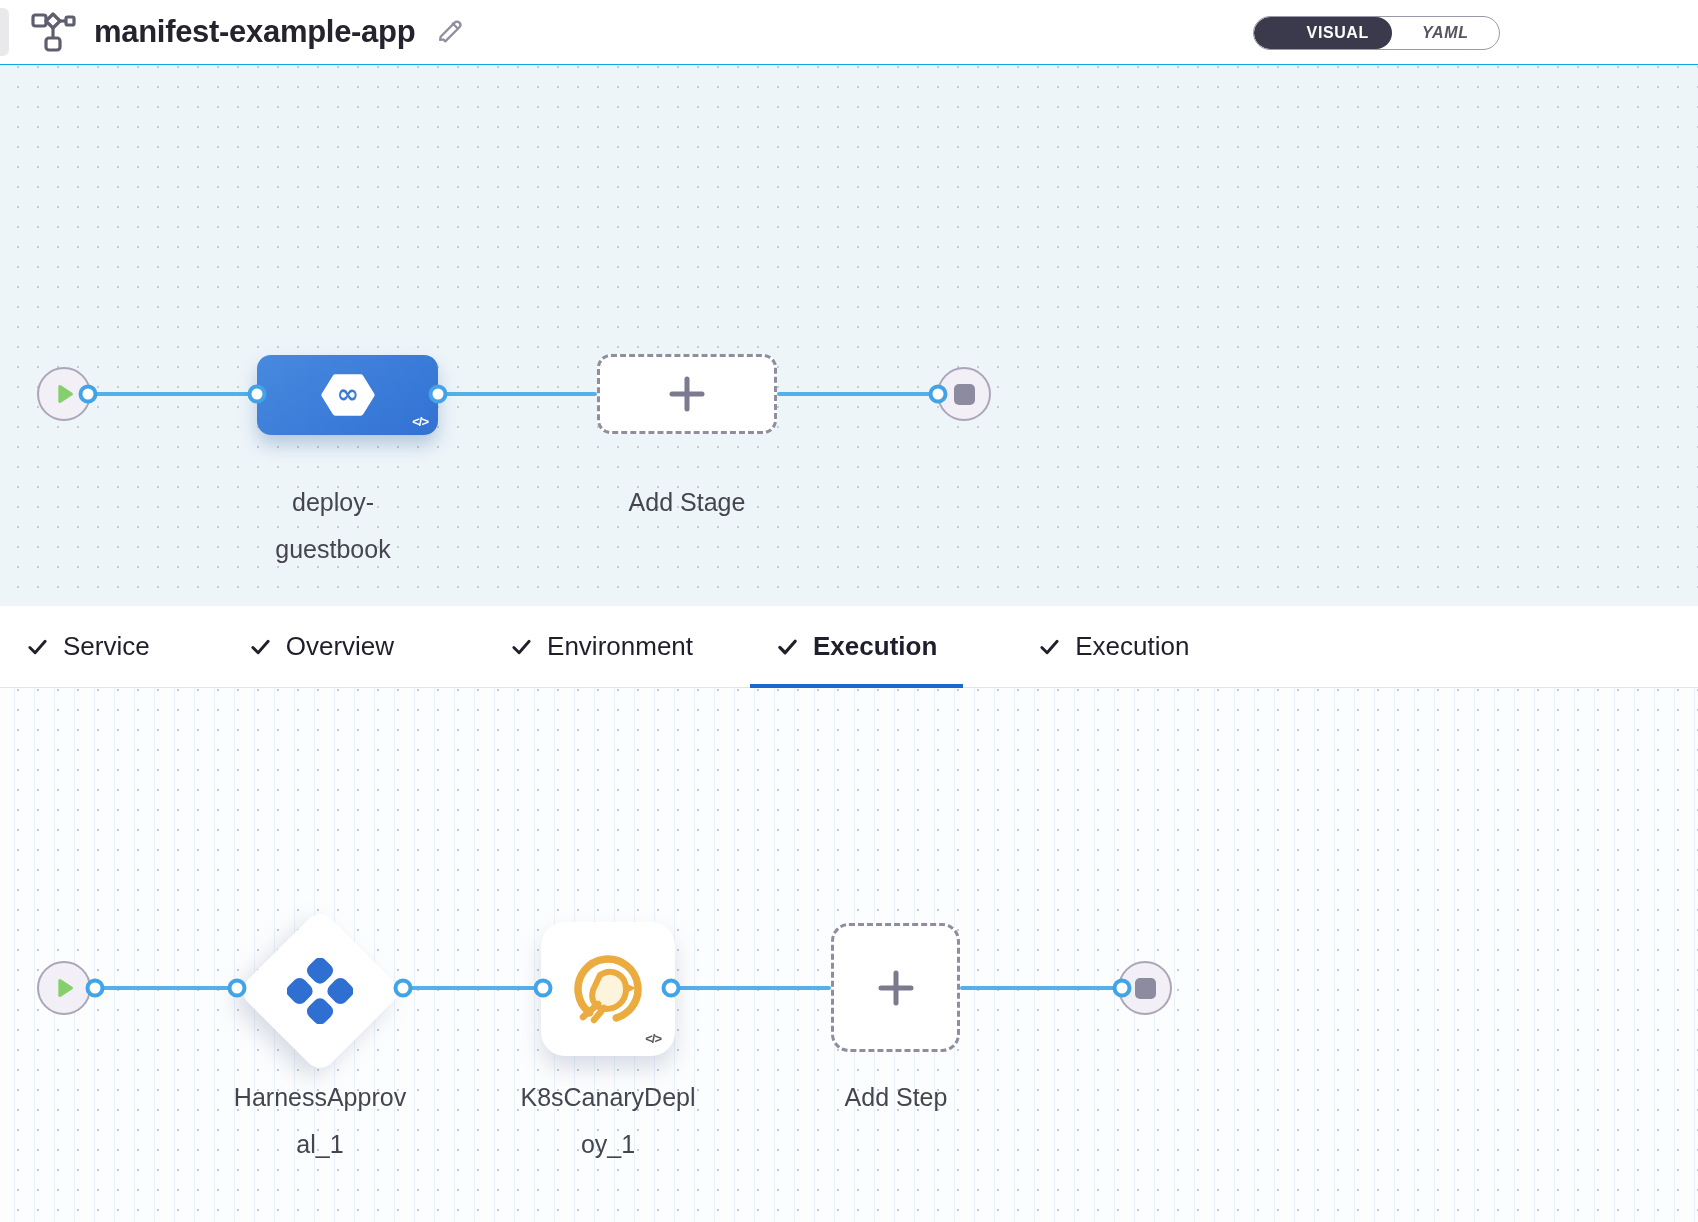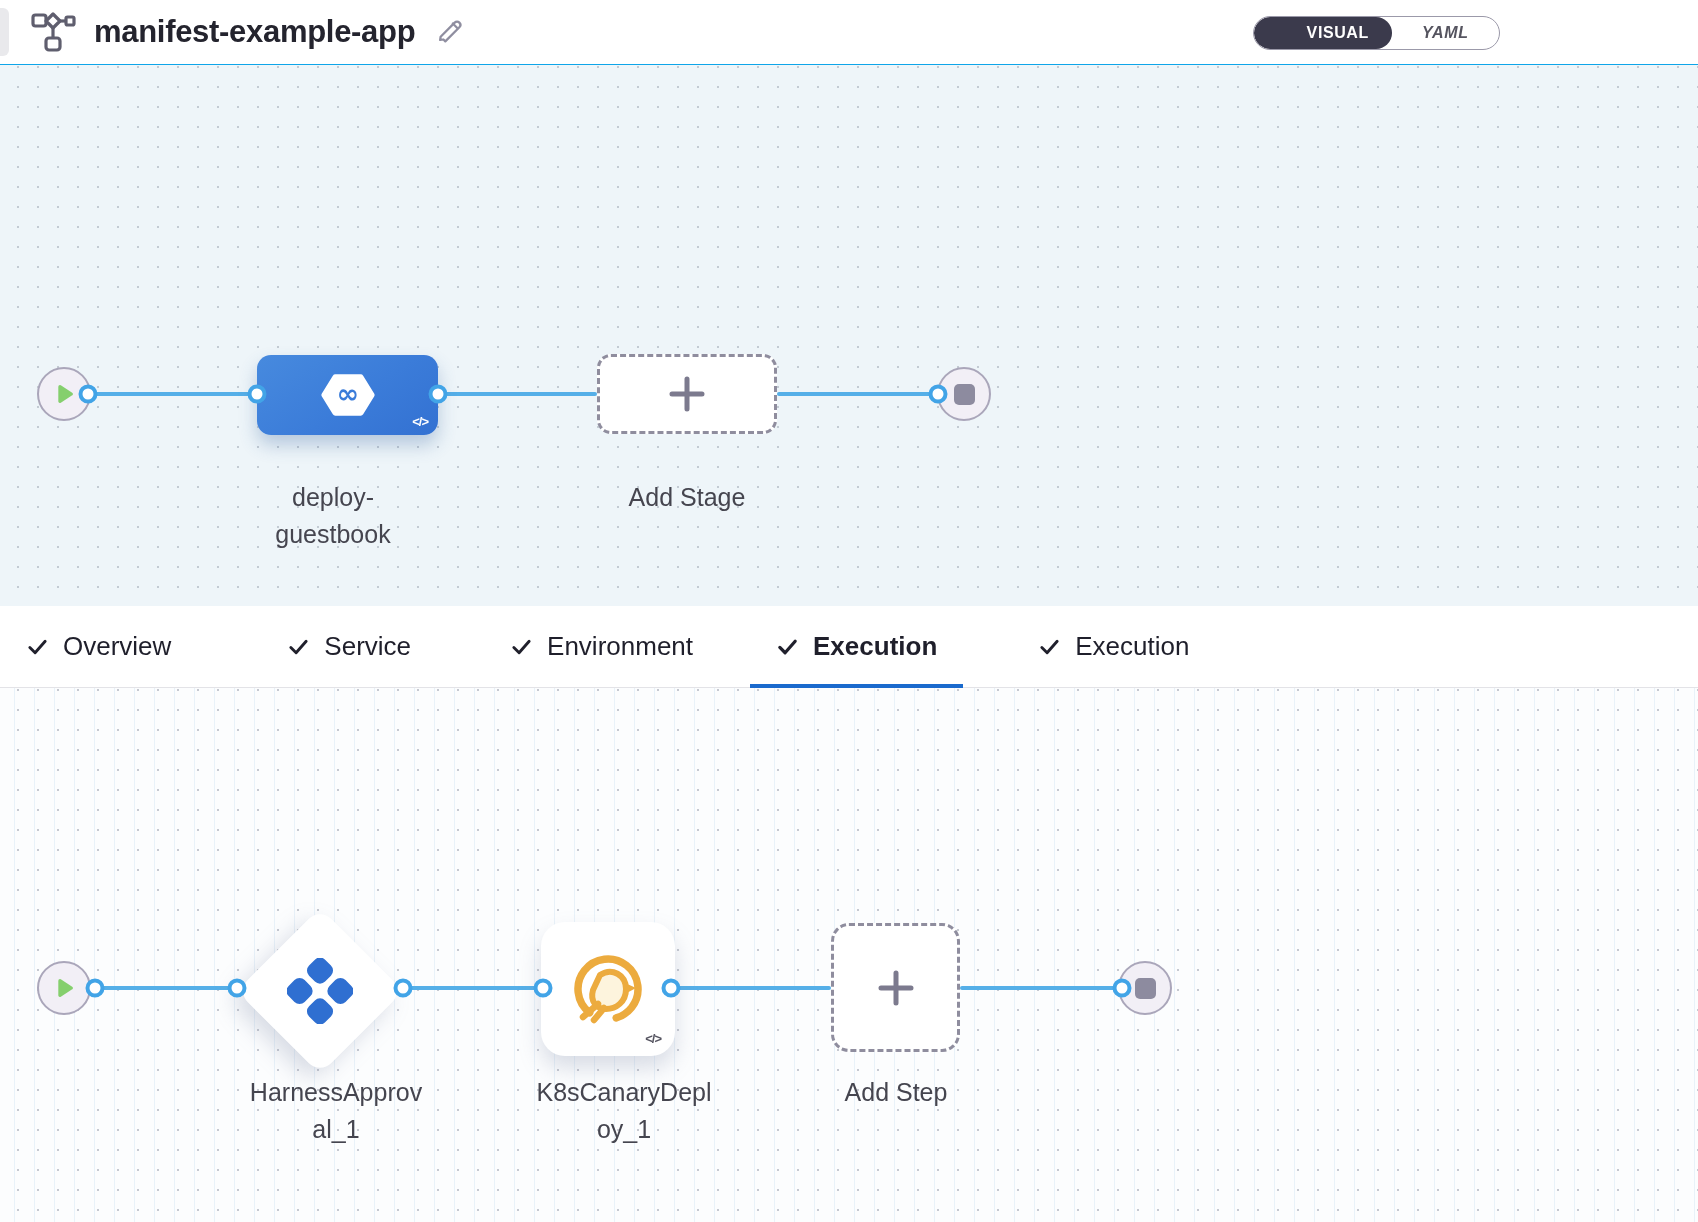--- a/index.html
+++ b/index.html
@@ -71,23 +71,23 @@
     position:absolute;width:54px;height:54px;border-radius:50%;
     background:#f2eff6;border:2px solid #aaa6ba;box-sizing:border-box;
     transform:translate(-50%,-50%);display:flex;align-items:center;justify-content:center;
   }
   .stop-square{width:21px;height:21px;background:#8d8b9f;border-radius:5px;}
   .dashed-node{
     position:absolute;background:#ffffff;border:3px dashed #8f8d9e;box-sizing:border-box;
     display:flex;align-items:center;justify-content:center;cursor:pointer;
   }
   .node-label{
-    position:absolute;text-align:center;color:#45454f;font-size:25px;line-height:37px;
-  }
-  .break-label{word-break:break-all;margin-left:16px;}
+    position:absolute;text-align:center;color:#45454f;font-size:25px;line-height:47px;
+  }
+  .break-label{word-break:break-all;}
   .code-badge{position:absolute;font-size:13px;font-weight:700;letter-spacing:-1px;}
   
   .stage-node{
     position:absolute;left:257px;top:290px;width:181px;height:80px;border-radius:14px;
     background:linear-gradient(145deg,#478ade 0%,#3b7cd9 55%,#3371d2 100%);
     box-shadow:0 10px 18px rgba(54,98,160,0.30);
     display:flex;align-items:center;justify-content:center;cursor:pointer;
   }
   .stage-node .code-badge{right:10px;bottom:6px;color:#ffffff;}
   
@@ -168,31 +168,31 @@
   <div class="link-dot" style="left:88px;top:329px;"></div>
   <div class="link-dot" style="left:257px;top:329px;"></div>
   <div class="link-dot" style="left:438px;top:329px;"></div>
   <div class="link-dot" style="left:938px;top:329px;"></div>
 
   <div class="node-label" style="left:258px;top:414px;width:150px;">deploy-guestbook</div>
   <div class="node-label" style="left:587px;top:414px;width:200px;">Add Stage</div>
 </div>
 
 <div class="tabbar">
+  <div class="tab" style="margin-right:47px;">
+    <svg class="check-icon" viewBox="0 0 24 24">
+        <path d="M4 13 L9.5 18.5 L20 6.5" stroke="#20202c" stroke-width="3" fill="none" stroke-linecap="round" stroke-linejoin="round"></path>
+      </svg>
+    <span>Service</span>
+  </div>
   <div class="tab" style="margin-right:64px;">
     <svg class="check-icon" viewBox="0 0 24 24">
         <path d="M4 13 L9.5 18.5 L20 6.5" stroke="#20202c" stroke-width="3" fill="none" stroke-linecap="round" stroke-linejoin="round"></path>
       </svg>
     <span>Overview</span>
-  </div>
-  <div class="tab" style="margin-right:47px;">
-    <svg class="check-icon" viewBox="0 0 24 24">
-        <path d="M4 13 L9.5 18.5 L20 6.5" stroke="#20202c" stroke-width="3" fill="none" stroke-linecap="round" stroke-linejoin="round"></path>
-      </svg>
-    <span>Service</span>
   </div>
   <div class="tab" style="margin-right:31px;gap:14px;">
     <svg class="check-icon" viewBox="0 0 24 24">
         <path d="M4 13 L9.5 18.5 L20 6.5" stroke="#20202c" stroke-width="3" fill="none" stroke-linecap="round" stroke-linejoin="round"></path>
       </svg>
     <span>Environment</span>
   </div>
   <div class="tab active" style="margin-right:49px;">
     <svg class="check-icon" viewBox="0 0 24 24">
         <path d="M4 13 L9.5 18.5 L20 6.5" stroke="#20202c" stroke-width="3.4" fill="none" stroke-linecap="round" stroke-linejoin="round"></path>

